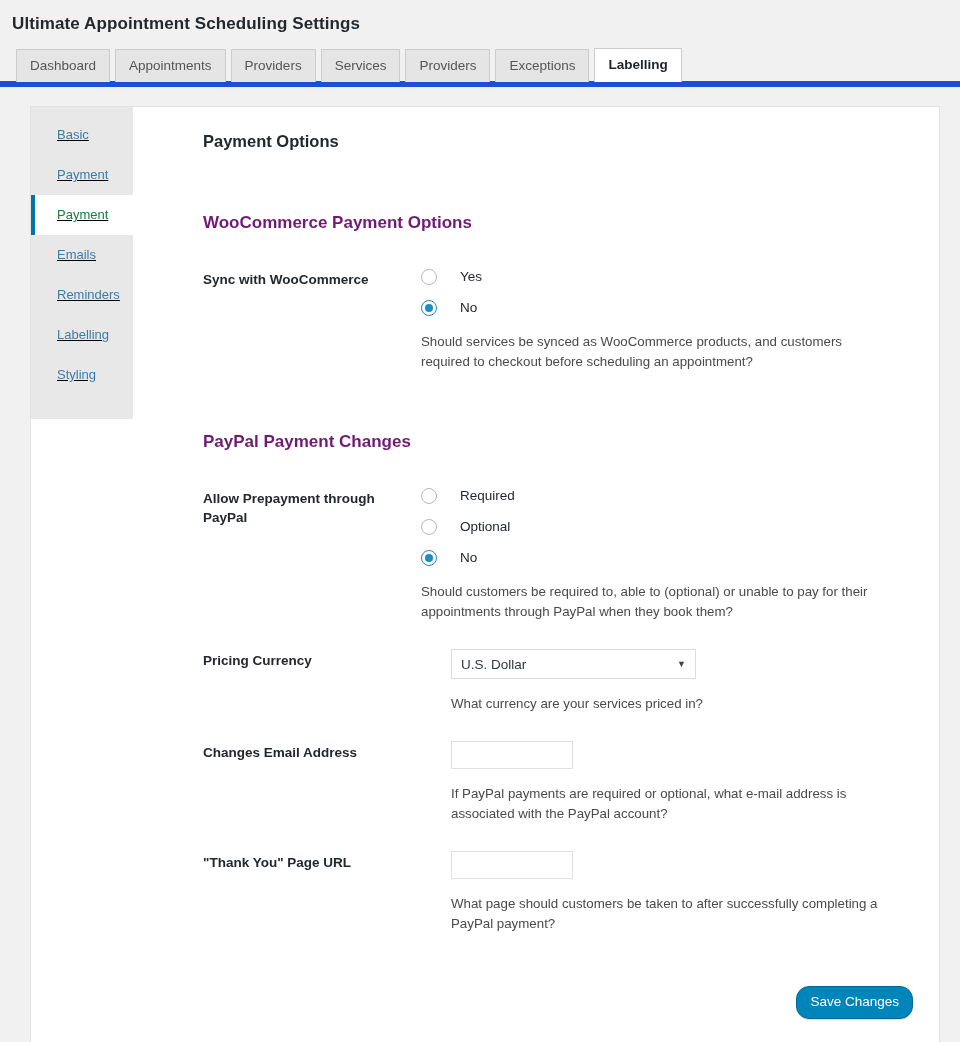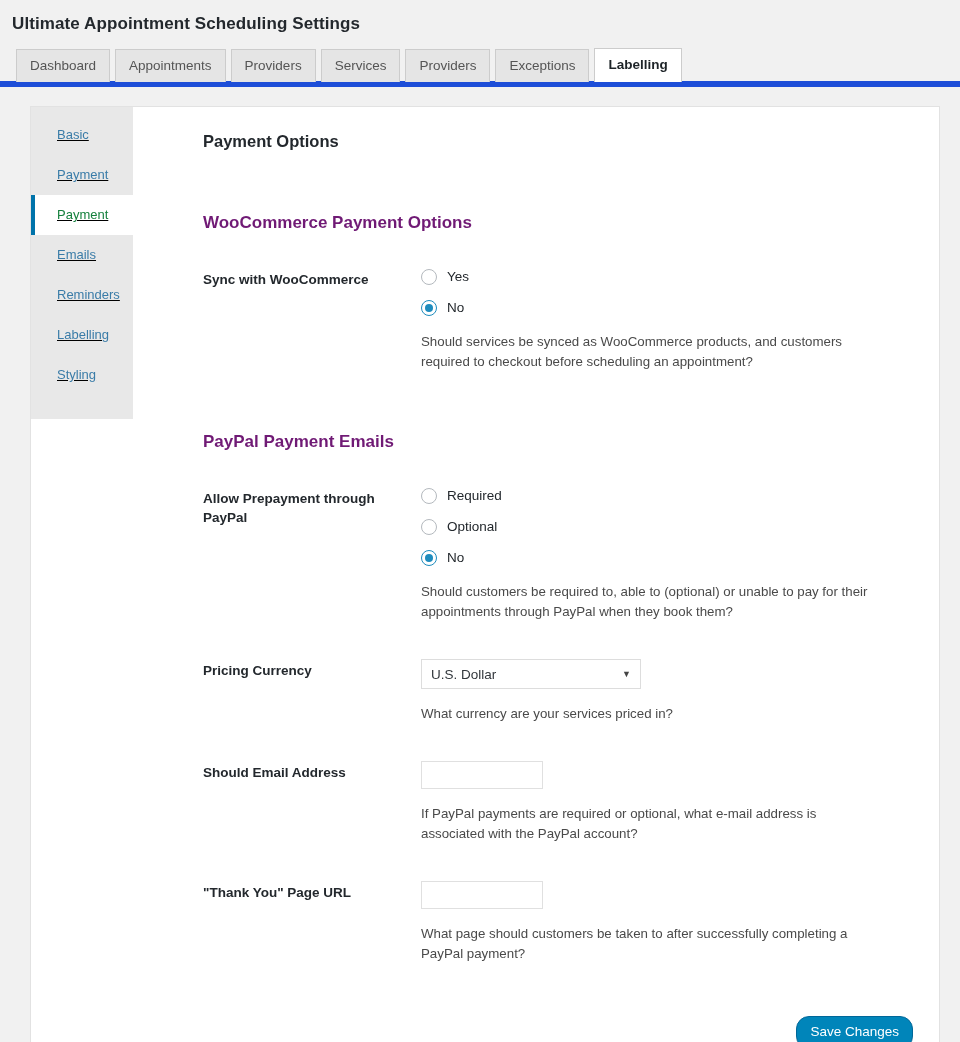--- a/index.html
+++ b/index.html
@@ -118,40 +118,41 @@
     margin: 58px 0 0 0;
     line-height: 24px;
   }
 
   
   .field-row {
     display: flex;
     align-items: flex-start;
     margin-top: 33px;
   }
-  .field-row.tight { margin-top: 37px; }
+  .field-row.tight { margin-top: 27px; gap: 30px; }
   .field-label {
     flex: 0 0 218px;
     width: 218px;
     font-size: 13.5px;
     font-weight: 600;
     color: #23282d;
     line-height: 19px;
     padding-top: 2px;
   }
   .field-control {
     flex: 1 1 auto;
     min-width: 0;
   }
 
   
   .radio-opt {
     display: flex;
     align-items: center;
     margin-bottom: 13px;
+    gap: 13px;
   }
   .radio-opt:last-of-type { margin-bottom: 0; }
   .radio-mark {
     width: 16px;
     height: 16px;
     flex: 0 0 16px;
     border-radius: 50%;
     border: 1px solid #b4b9be;
     background: #fff;
     position: relative;
@@ -180,21 +181,21 @@
     font-size: 13.3px;
     color: #4a4a4a;
     line-height: 20px;
     margin-top: 15px;
     max-width: 460px;
   }
   .help-text.wide { max-width: 470px; }
 
   
   .select-box {
-    width: 220px;
+    width: 245px;
     height: 30px;
     border: 1px solid #ddd;
     background: #fff;
     display: flex;
     align-items: center;
     padding: 0 9px;
     font-size: 13.5px;
     color: #32373c;
     cursor: pointer;
     position: relative;
@@ -282,21 +283,21 @@
             <span class="radio-label">Yes</span>
           </div>
           <div class="radio-opt checked">
             <span class="radio-mark"></span>
             <span class="radio-label">No</span>
           </div>
           <div class="help-text">Should services be synced as WooCommerce products, and customers required to checkout before scheduling an appointment?</div>
         </div>
       </div>
 
-      <h3 class="group-title">PayPal Payment Emails</h3>
+      <h3 class="group-title">PayPal Payment Changes</h3>
 
       <div class="field-row">
         <div class="field-label">Allow Prepayment through PayPal</div>
         <div class="field-control">
           <div class="radio-opt">
             <span class="radio-mark"></span>
             <span class="radio-label">Required</span>
           </div>
           <div class="radio-opt">
             <span class="radio-mark"></span>
@@ -315,21 +316,21 @@
         <div class="field-control">
           <div class="select-box">
             <span class="select-value">U.S. Dollar</span>
             <span class="select-arrow">▼</span>
           </div>
           <div class="help-text">What currency are your services priced in?</div>
         </div>
       </div>
 
       <div class="field-row tight">
-        <div class="field-label">Should Email Address</div>
+        <div class="field-label">Changes Email Address</div>
         <div class="field-control">
           <input class="text-input" type="text" value="" style="">
           <div class="help-text">If PayPal payments are required or optional, what e-mail address is associated with the PayPal account?</div>
         </div>
       </div>
 
       <div class="field-row tight">
         <div class="field-label">"Thank You" Page URL</div>
         <div class="field-control">
           <input class="text-input" type="text" value="" style="">

